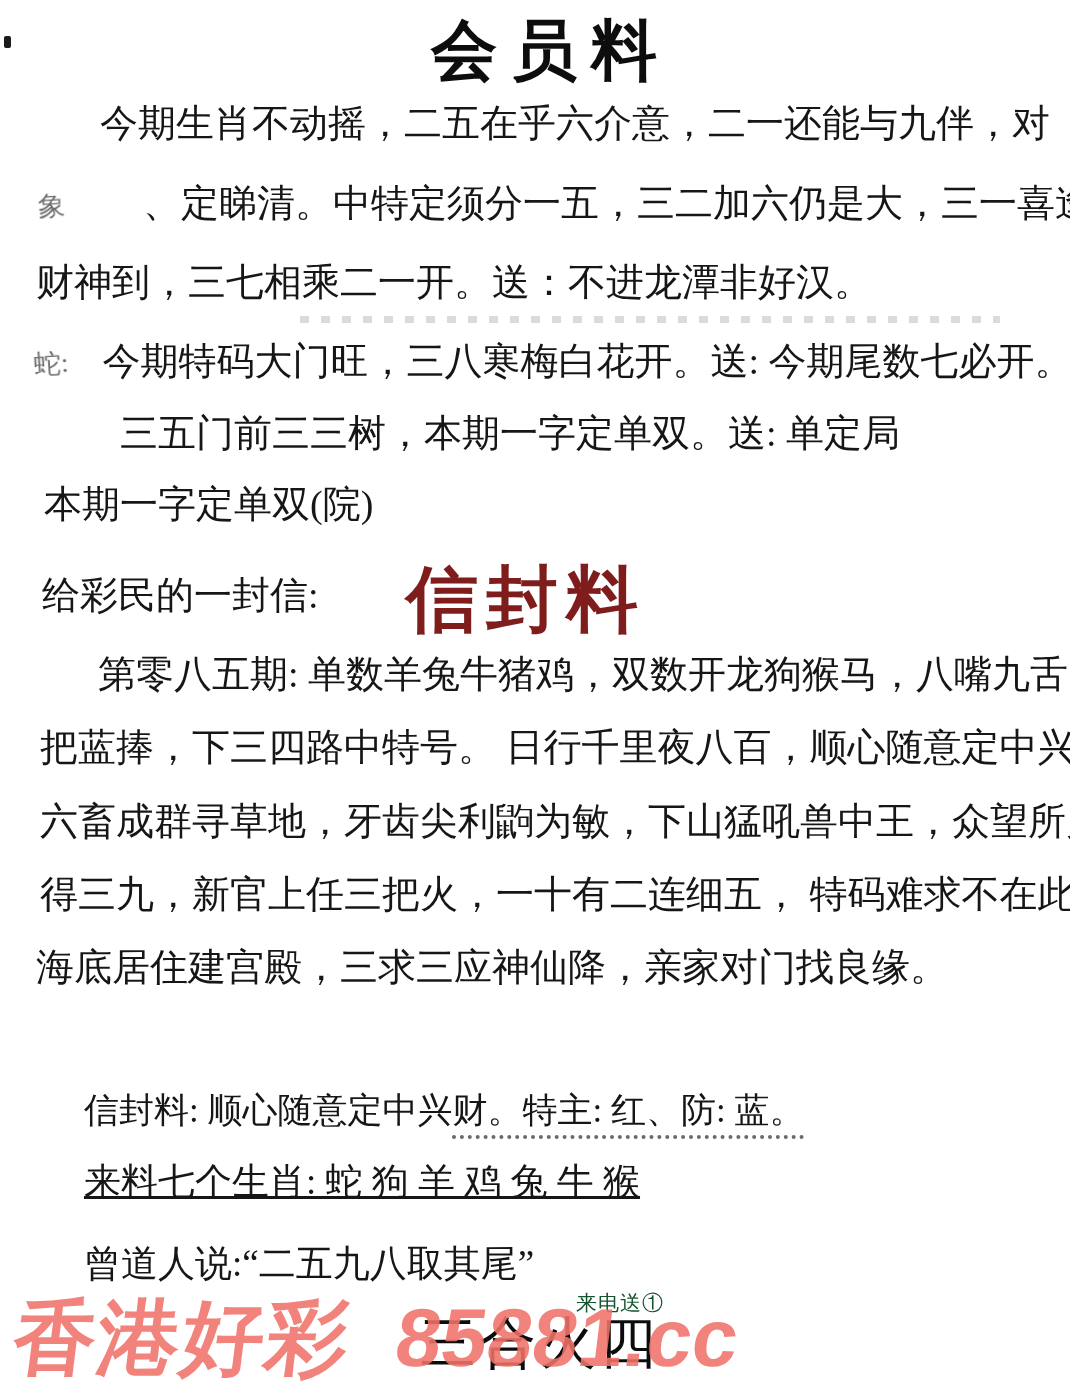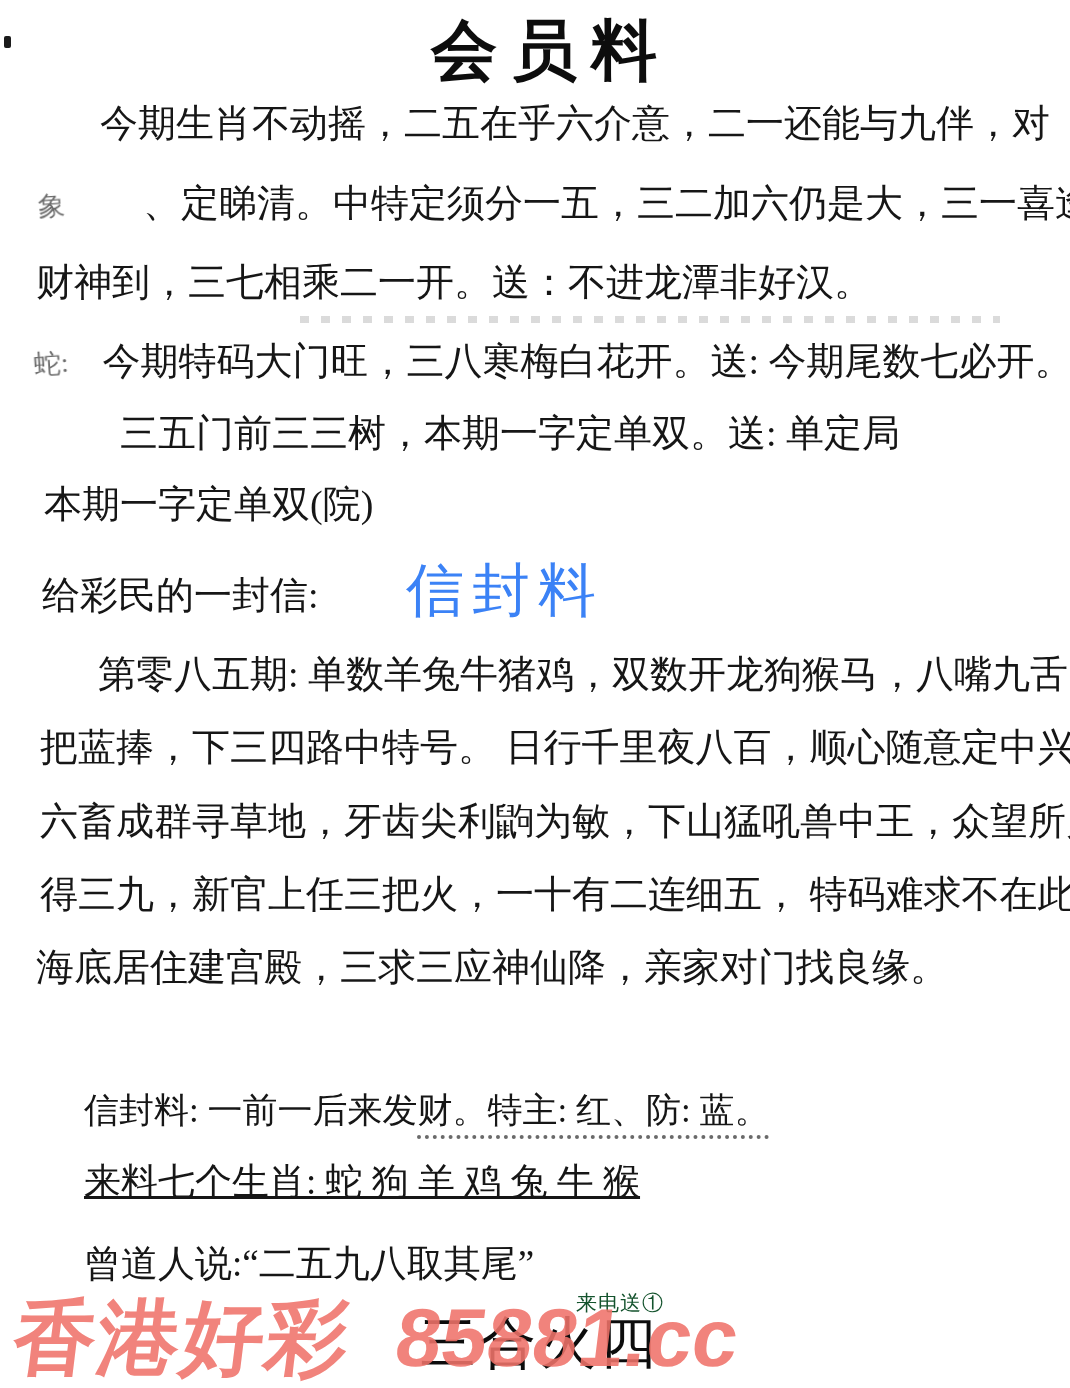--- a/index.html
+++ b/index.html
@@ -12,21 +12,21 @@
     font-size:66px;font-weight:bold;letter-spacing:14px;color:#0d0d0d;margin-left:16px;
   }
   .line{position:absolute;white-space:nowrap;font-size:38px;line-height:1.1;color:#161616;}
   .small-line{font-size:35px;}
   .smudge{
     display:inline-block;font-size:27px;color:#3a3a3a;opacity:.75;
     filter:blur(.6px);transform:rotate(-4deg);vertical-align:middle;
   }
   .gap-after-smudge{margin-left:78px;}
   .env-title{
-    position:absolute;font-size:58px;font-weight:normal;letter-spacing:8px;color:#3b82f6;
+    position:absolute;font-size:72px;font-weight:bold;letter-spacing:8px;color:#7f1d1d;
   }
   .faint-band{
     position:absolute;height:7px;opacity:.55;
     background:repeating-linear-gradient(90deg,#bdbdbd 0 9px,transparent 9px 21px);
   }
   .emph-dots{border-bottom:4px dotted #6a6a6a;padding-bottom:5px;}
   .footer-black{
     position:absolute;font-size:56px;color:#0c0c0c;letter-spacing:4px;z-index:2;white-space:nowrap;
   }
   .footer-small{
@@ -69,21 +69,21 @@
   <div class="env-title" style="left:406px;top:552px;">信封料</div>
 
   <div class="line" style="left:98px;top:654px;">第零八五期: 单数羊兔牛猪鸡，双数开龙狗猴马，八嘴九舌</div>
   <div class="line" style="left:40px;top:727px;">把蓝捧，下三四路中特号。 日行千里夜八百，顺心随意定中兴，</div>
   <div class="line" style="left:40px;top:801px;">六畜成群寻草地，牙齿尖利鼩为敏，下山猛吼兽中王，众望所归</div>
   <div class="line" style="left:40px;top:874px;">得三九，新官上任三把火，一十有二连细五， 特码难求不在此，</div>
   <div class="line" style="left:36px;top:947px;">海底居住建宫殿，三求三应神仙降，亲家对门找良缘。</div>
 
 
   <div class="line small-line" style="left:84px;top:1092px;">
-    <span>信封料:  一前一后来发</span><span class="emph-dots">财。特主: 红、防: 蓝。</span>
+    <span>信封料:  顺心随意定中兴</span><span class="emph-dots">财。特主: 红、防: 蓝。</span>
   </div>
 
   <div class="line" style="left:84px;top:1162px;font-size:37px;text-decoration:underline;">来料七个生肖: 蛇 狗 羊 鸡 兔 牛 猴</div>
 
   <div class="line" style="left:84px;top:1244px;font-size:37px;">曾道人说:“二五九八取其尾”</div>
 
   <div class="footer-small" style="left:576px;top:1289px;">来电送①</div>
   <div class="footer-black" style="left:420px;top:1306px;">三合火四</div>
 
   <div class="watermark" style="left:14px;top:1284px;">

